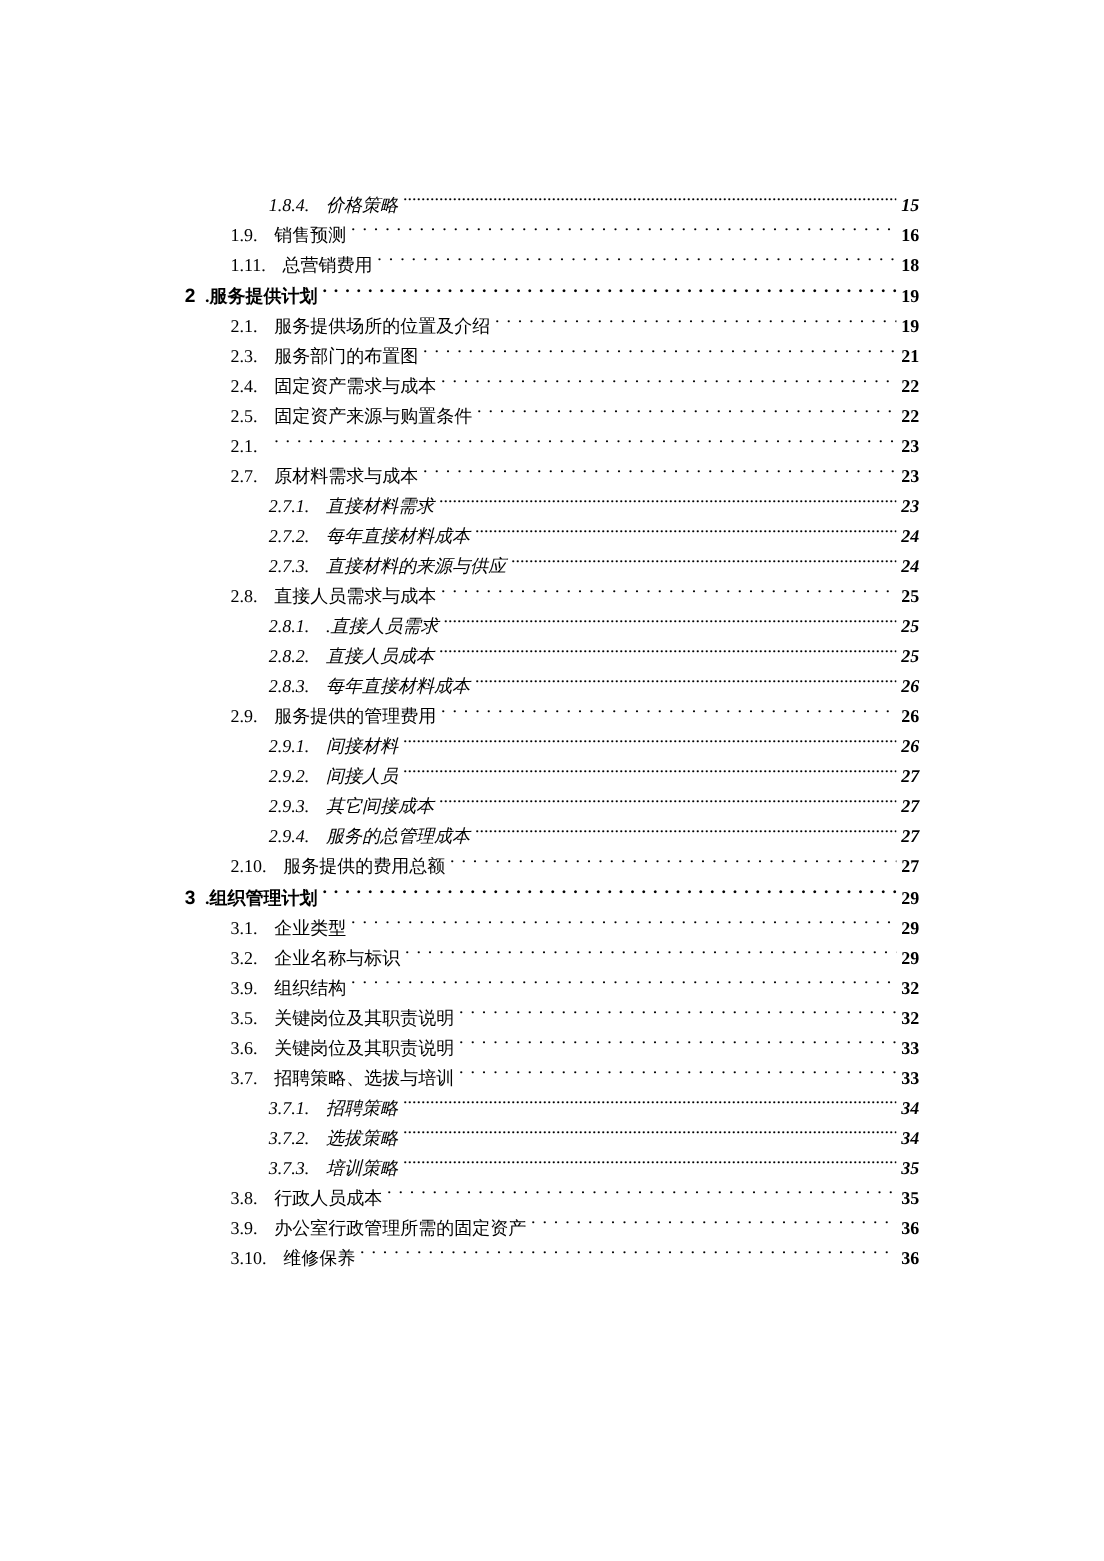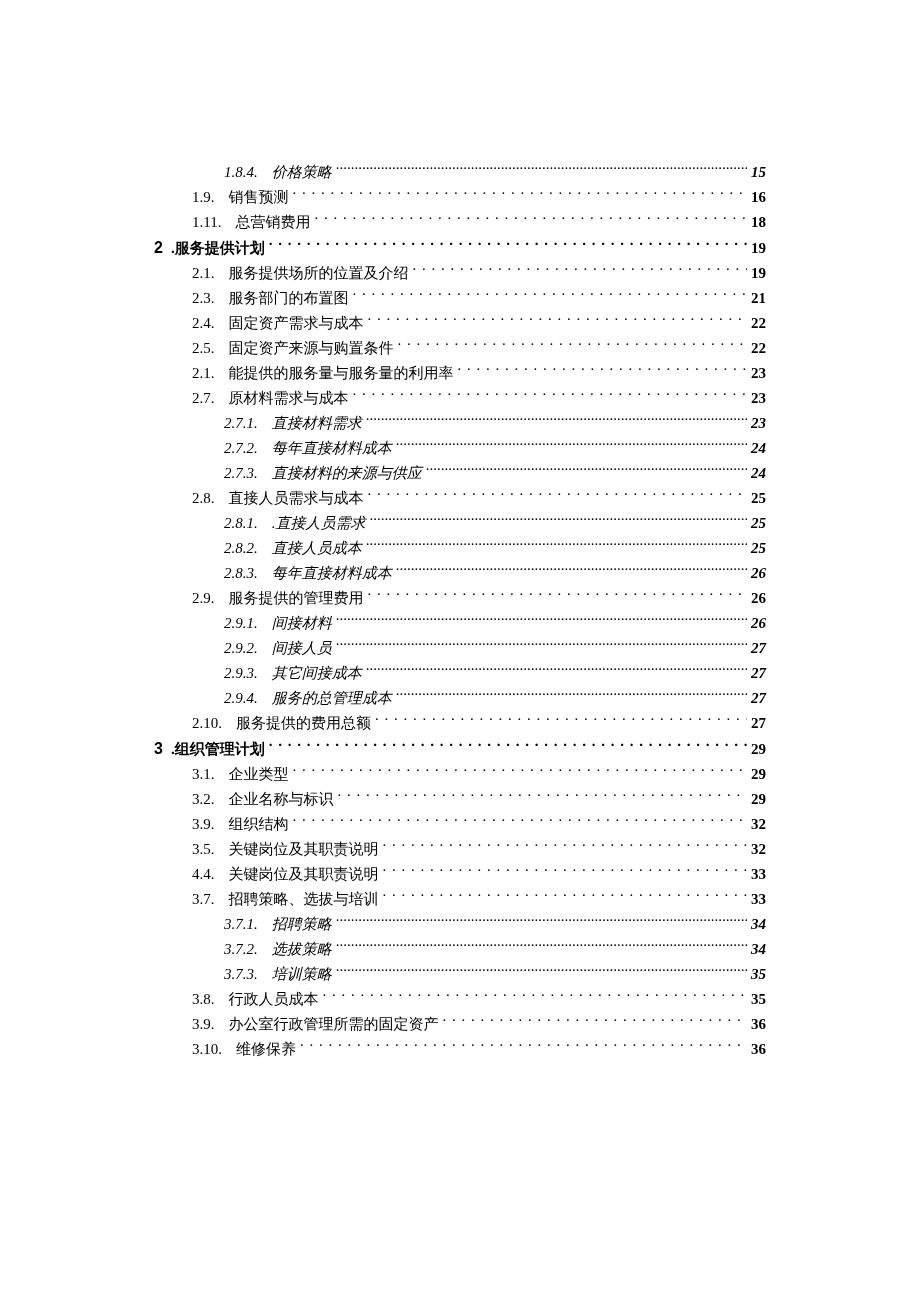--- a/index.html
+++ b/index.html
@@ -117,21 +117,20 @@
         <span class="toc-page">22</span>
       </div>
       <div class="toc-line lvl-2">
         <span class="toc-num">2.5.</span>
         <span class="toc-title">固定资产来源与购置条件</span>
         <span class="toc-dots"></span>
         <span class="toc-page">22</span>
       </div>
       <div class="toc-line lvl-2">
         <span class="toc-num">2.1.</span>
-        <span class="toc-title">能提供的服务量与服务量的利用率</span>
         <span class="toc-dots"></span>
         <span class="toc-page">23</span>
       </div>
       <div class="toc-line lvl-2">
         <span class="toc-num">2.7.</span>
         <span class="toc-title">原材料需求与成本</span>
         <span class="toc-dots"></span>
         <span class="toc-page">23</span>
       </div>
       <div class="toc-line lvl-3">
@@ -236,21 +235,21 @@
         <span class="toc-dots"></span>
         <span class="toc-page">32</span>
       </div>
       <div class="toc-line lvl-2">
         <span class="toc-num">3.5.</span>
         <span class="toc-title">关键岗位及其职责说明</span>
         <span class="toc-dots"></span>
         <span class="toc-page">32</span>
       </div>
       <div class="toc-line lvl-2">
-        <span class="toc-num">4.4.</span>
+        <span class="toc-num">3.6.</span>
         <span class="toc-title">关键岗位及其职责说明</span>
         <span class="toc-dots"></span>
         <span class="toc-page">33</span>
       </div>
       <div class="toc-line lvl-2">
         <span class="toc-num">3.7.</span>
         <span class="toc-title">招聘策略、选拔与培训</span>
         <span class="toc-dots"></span>
         <span class="toc-page">33</span>
       </div>

